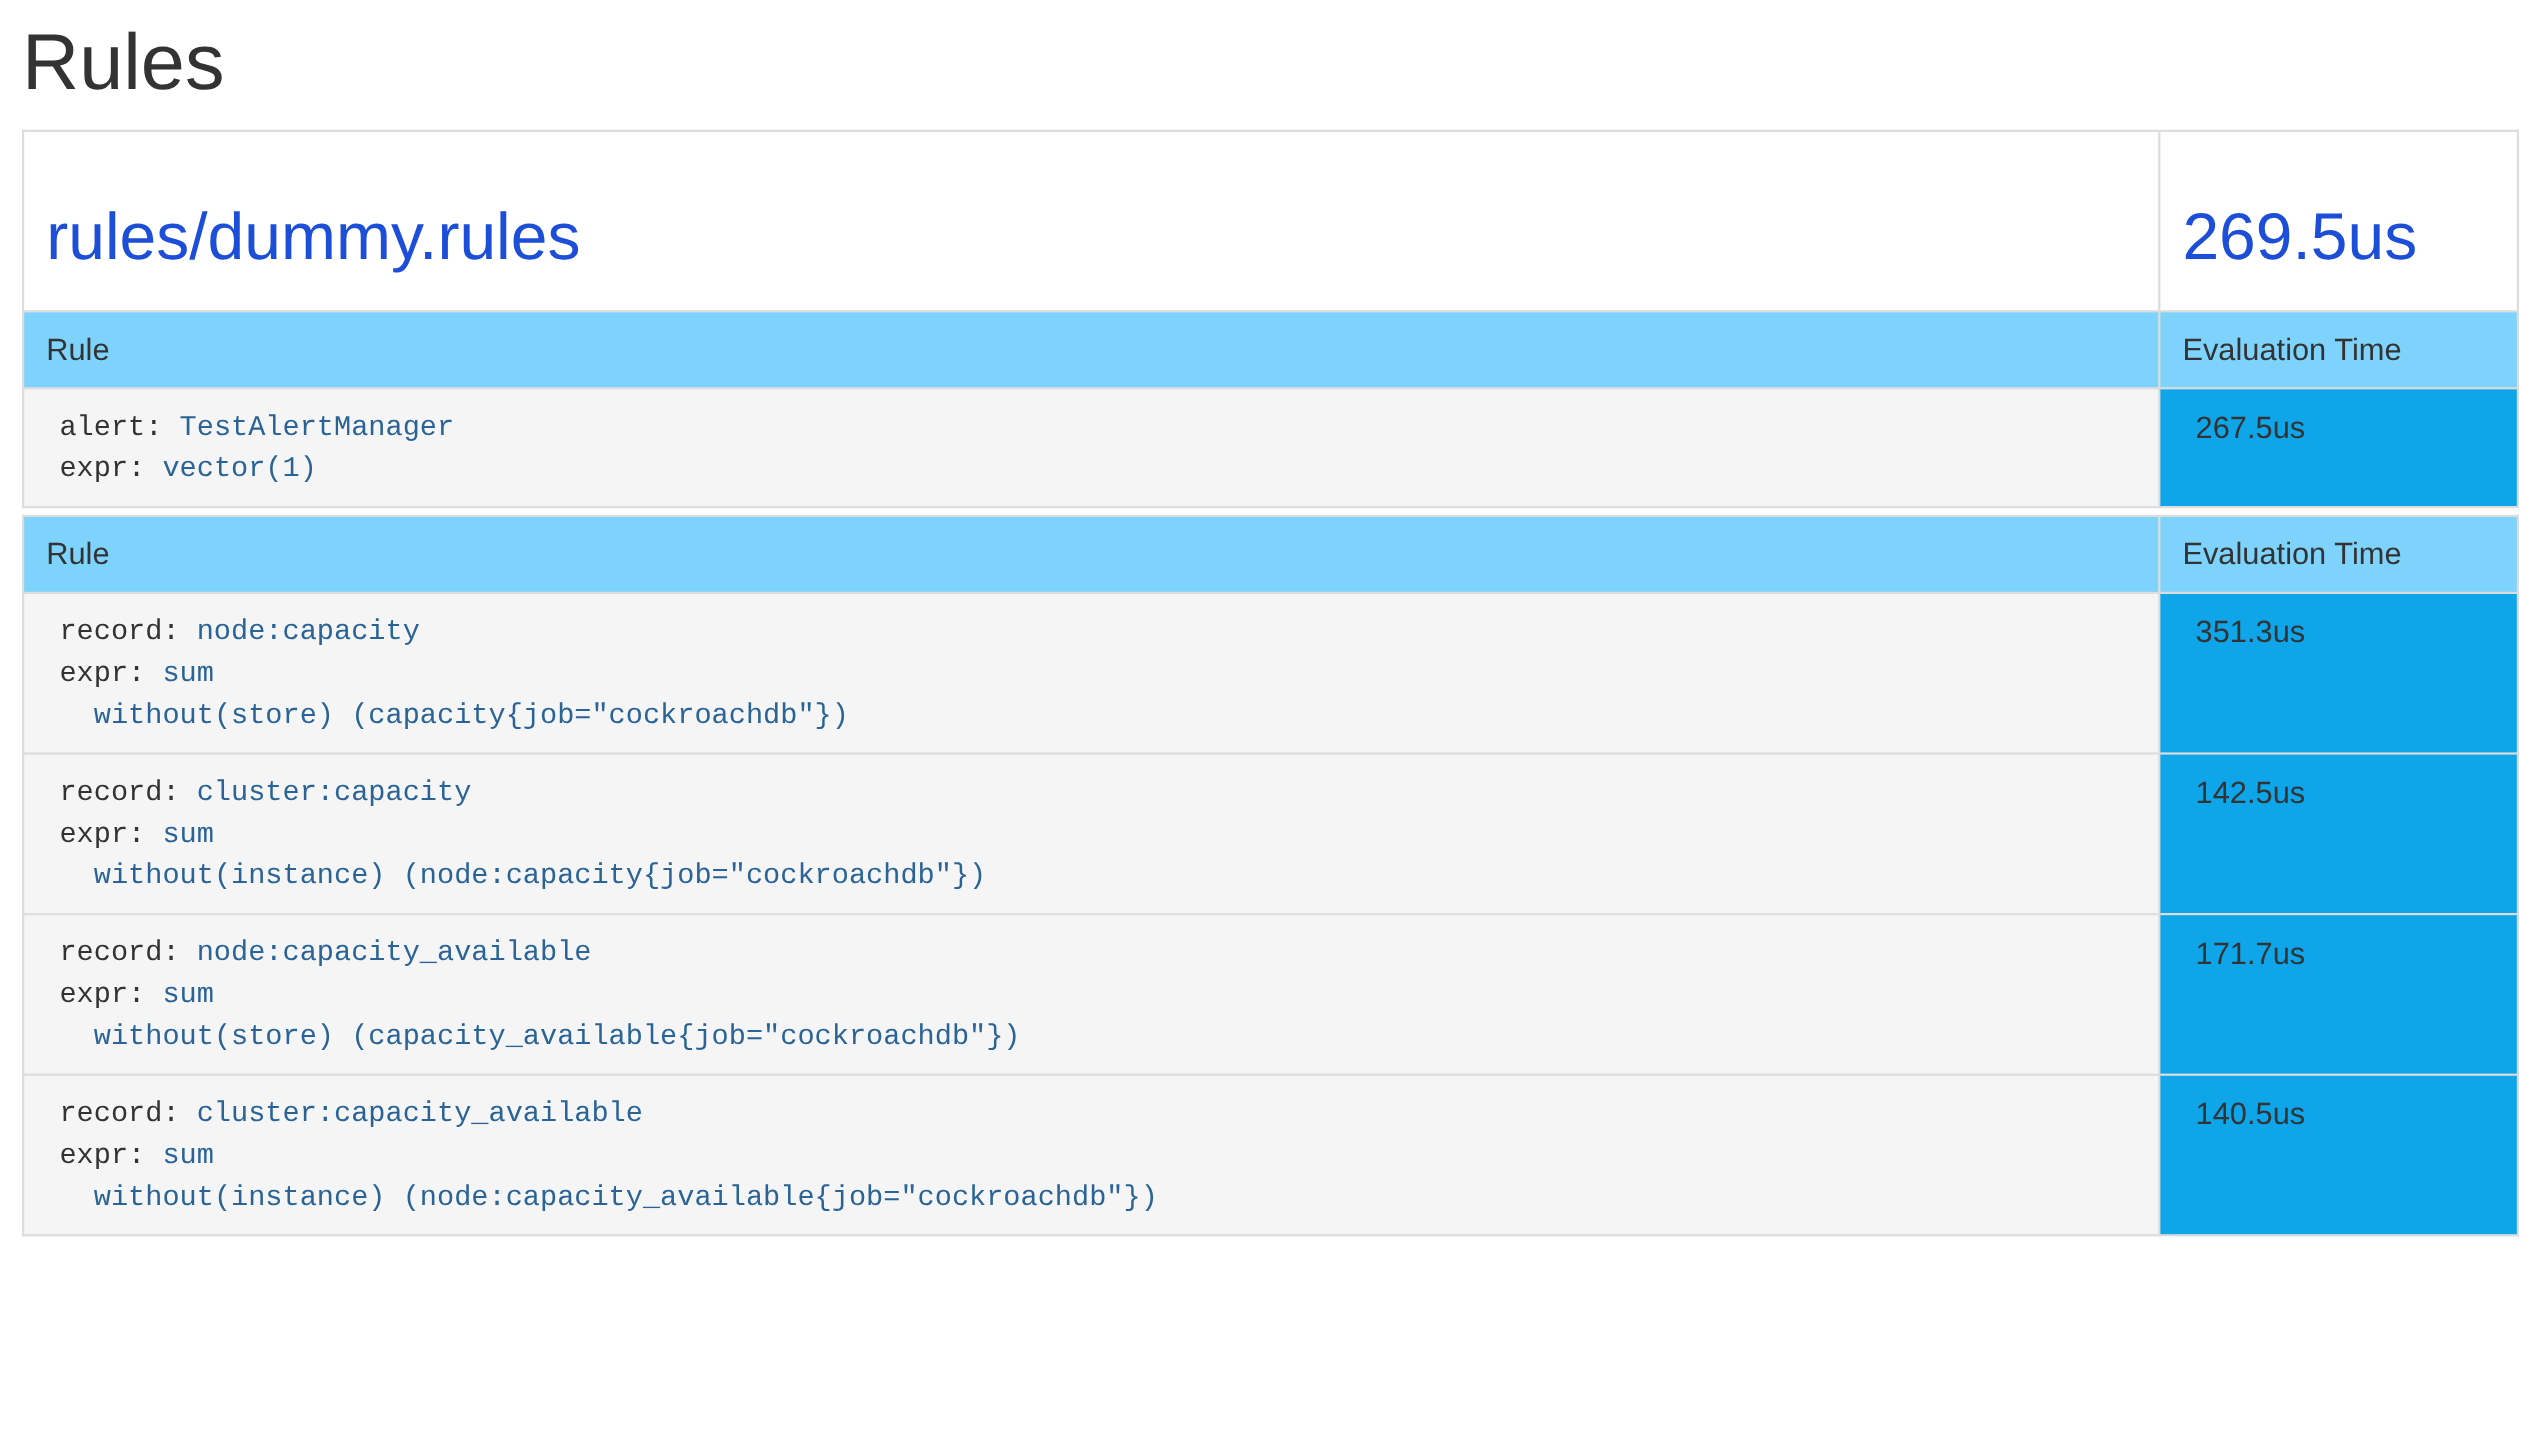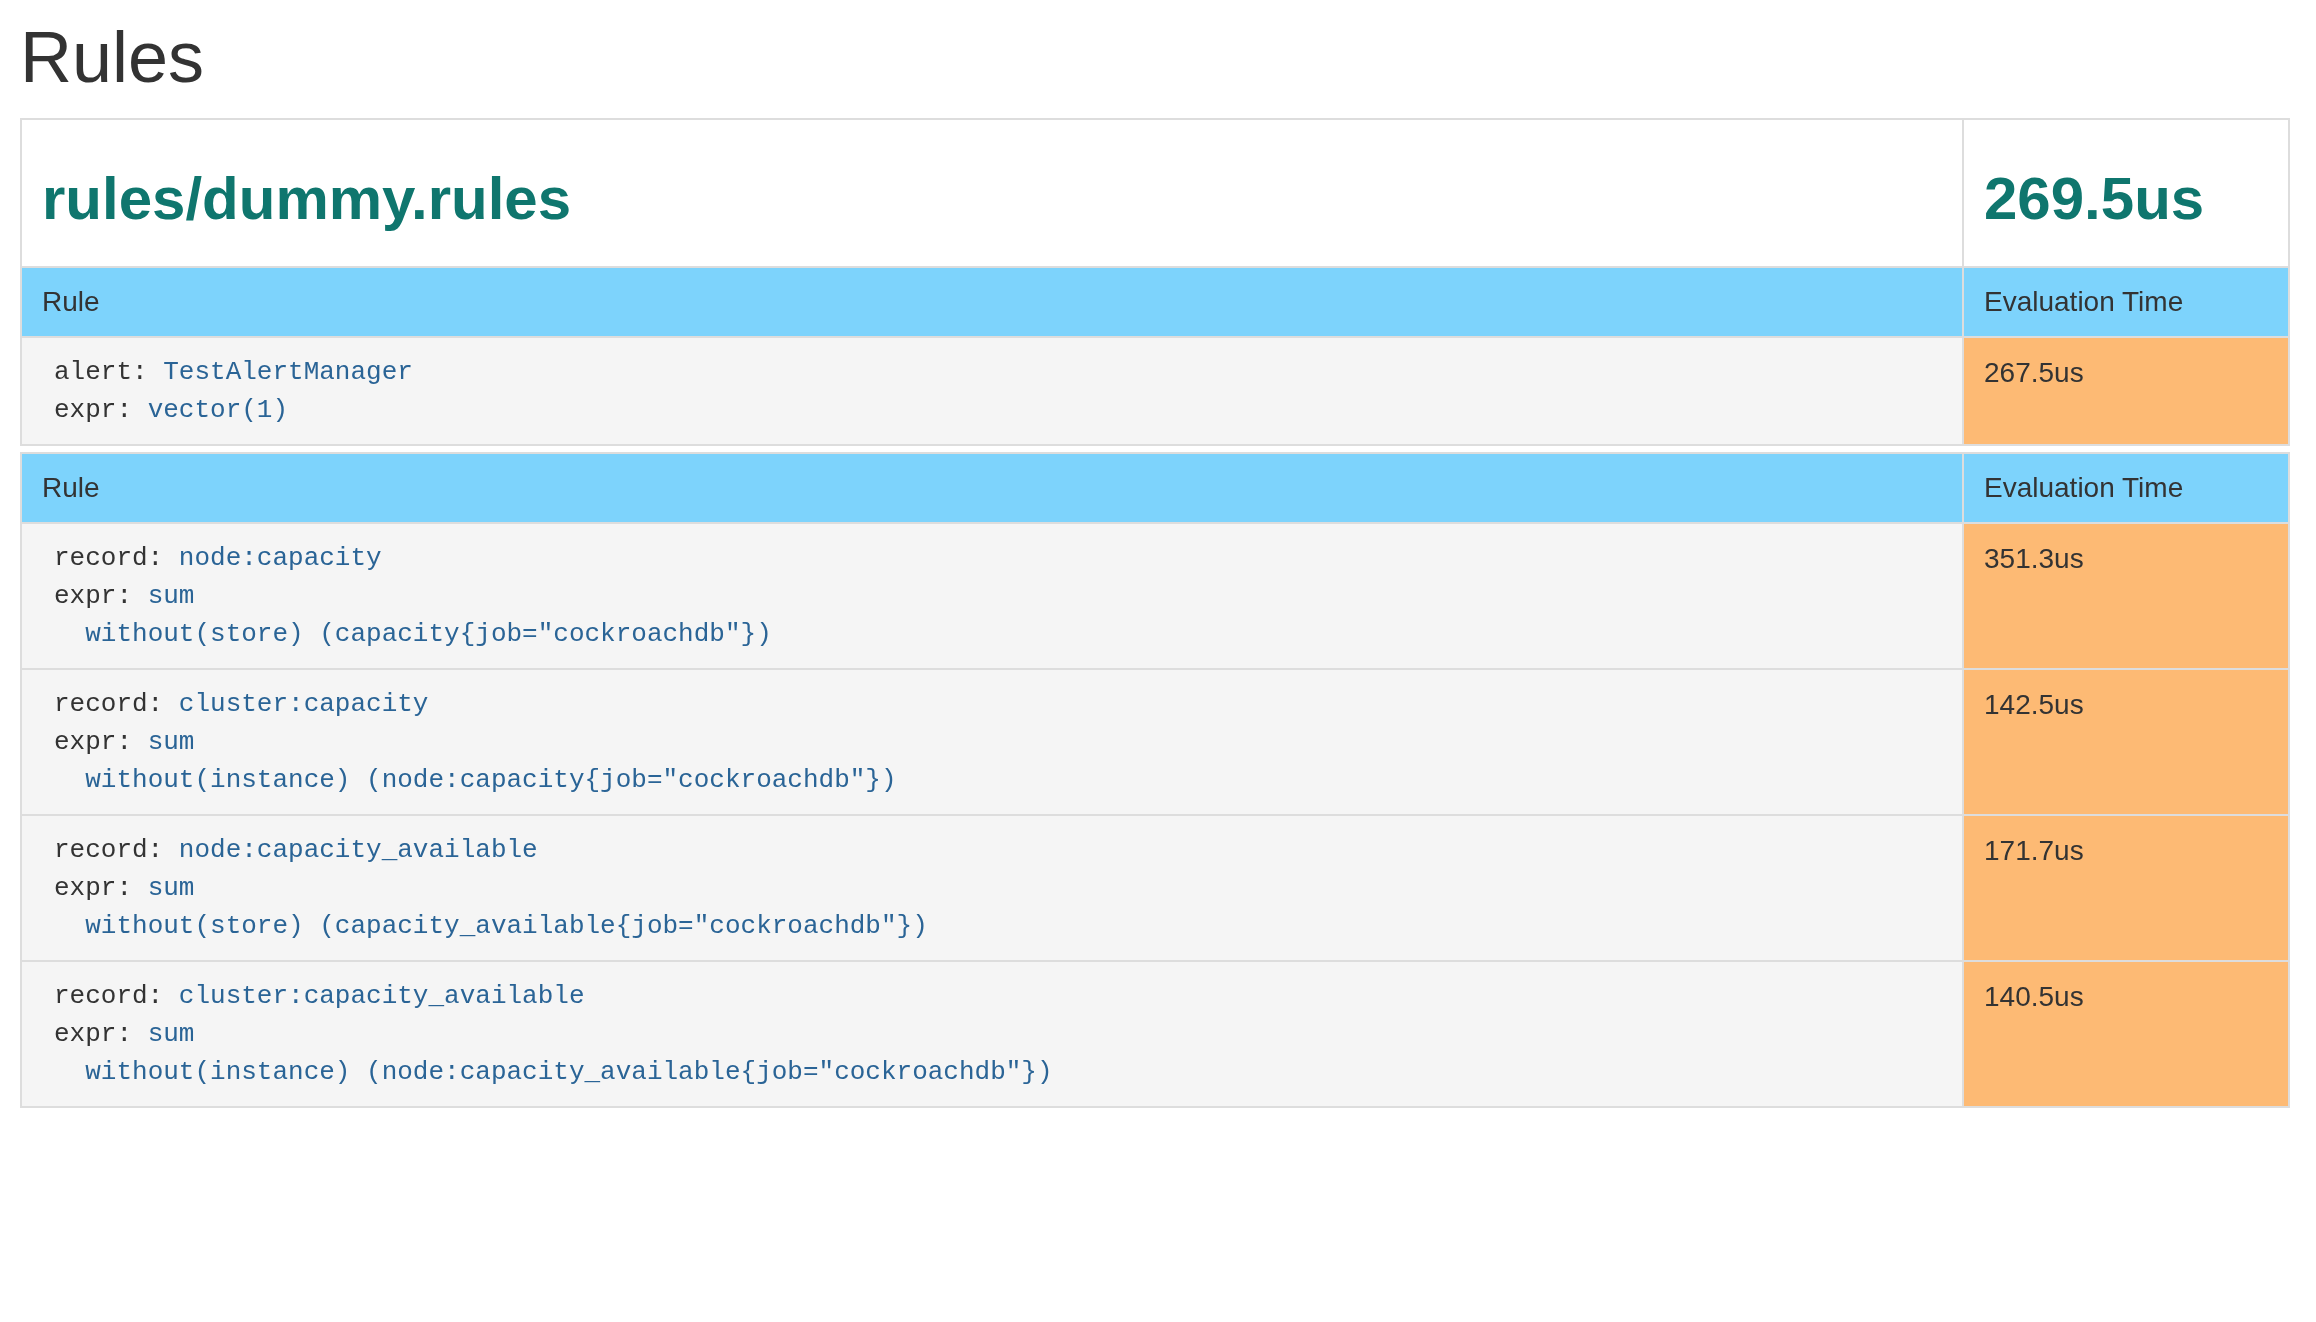--- a/index.html
+++ b/index.html
@@ -39,24 +39,24 @@
   col.rule-col { width: auto; }
   col.eval-col { width: 326px; }
 
   
   td.group-cell, td.group-time-cell {
     padding: 14px 20px;
     background: #ffffff;
   }
   td.group-cell h2, td.group-time-cell h2 {
     font-size: 60px;
-    font-weight: 700;
+    font-weight: 400;
     line-height: 1.1;
-    margin: 32px 0 20px 0;
-    color: #0f766e;
+    margin: 48px 0 20px 0;
+    color: #1d4ed8;
     white-space: nowrap;
     overflow: hidden;
   }
 
   
   th.col-header {
     padding: 14px 20px;
     font-size: 28px;
     font-weight: 400;
     line-height: 1.43;
@@ -76,22 +76,22 @@
     color: #333333;
   }
   .code-line { white-space: pre-wrap; }
   .code-line + .code-line { }
   .code a {
     color: #2a6496;
     text-decoration: none;
     cursor: pointer;
   }
   td.eval-cell {
-    background: #fdba74;
-    padding: 15px 20px;
+    background: #0ea5e9;
+    padding: 15px 32px;
     font-size: 28px;
     line-height: 1.43;
     color: #333333;
   }
 </style>
 </head>
 <body>
 
 <h1 class="page-title">Rules</h1>
 

